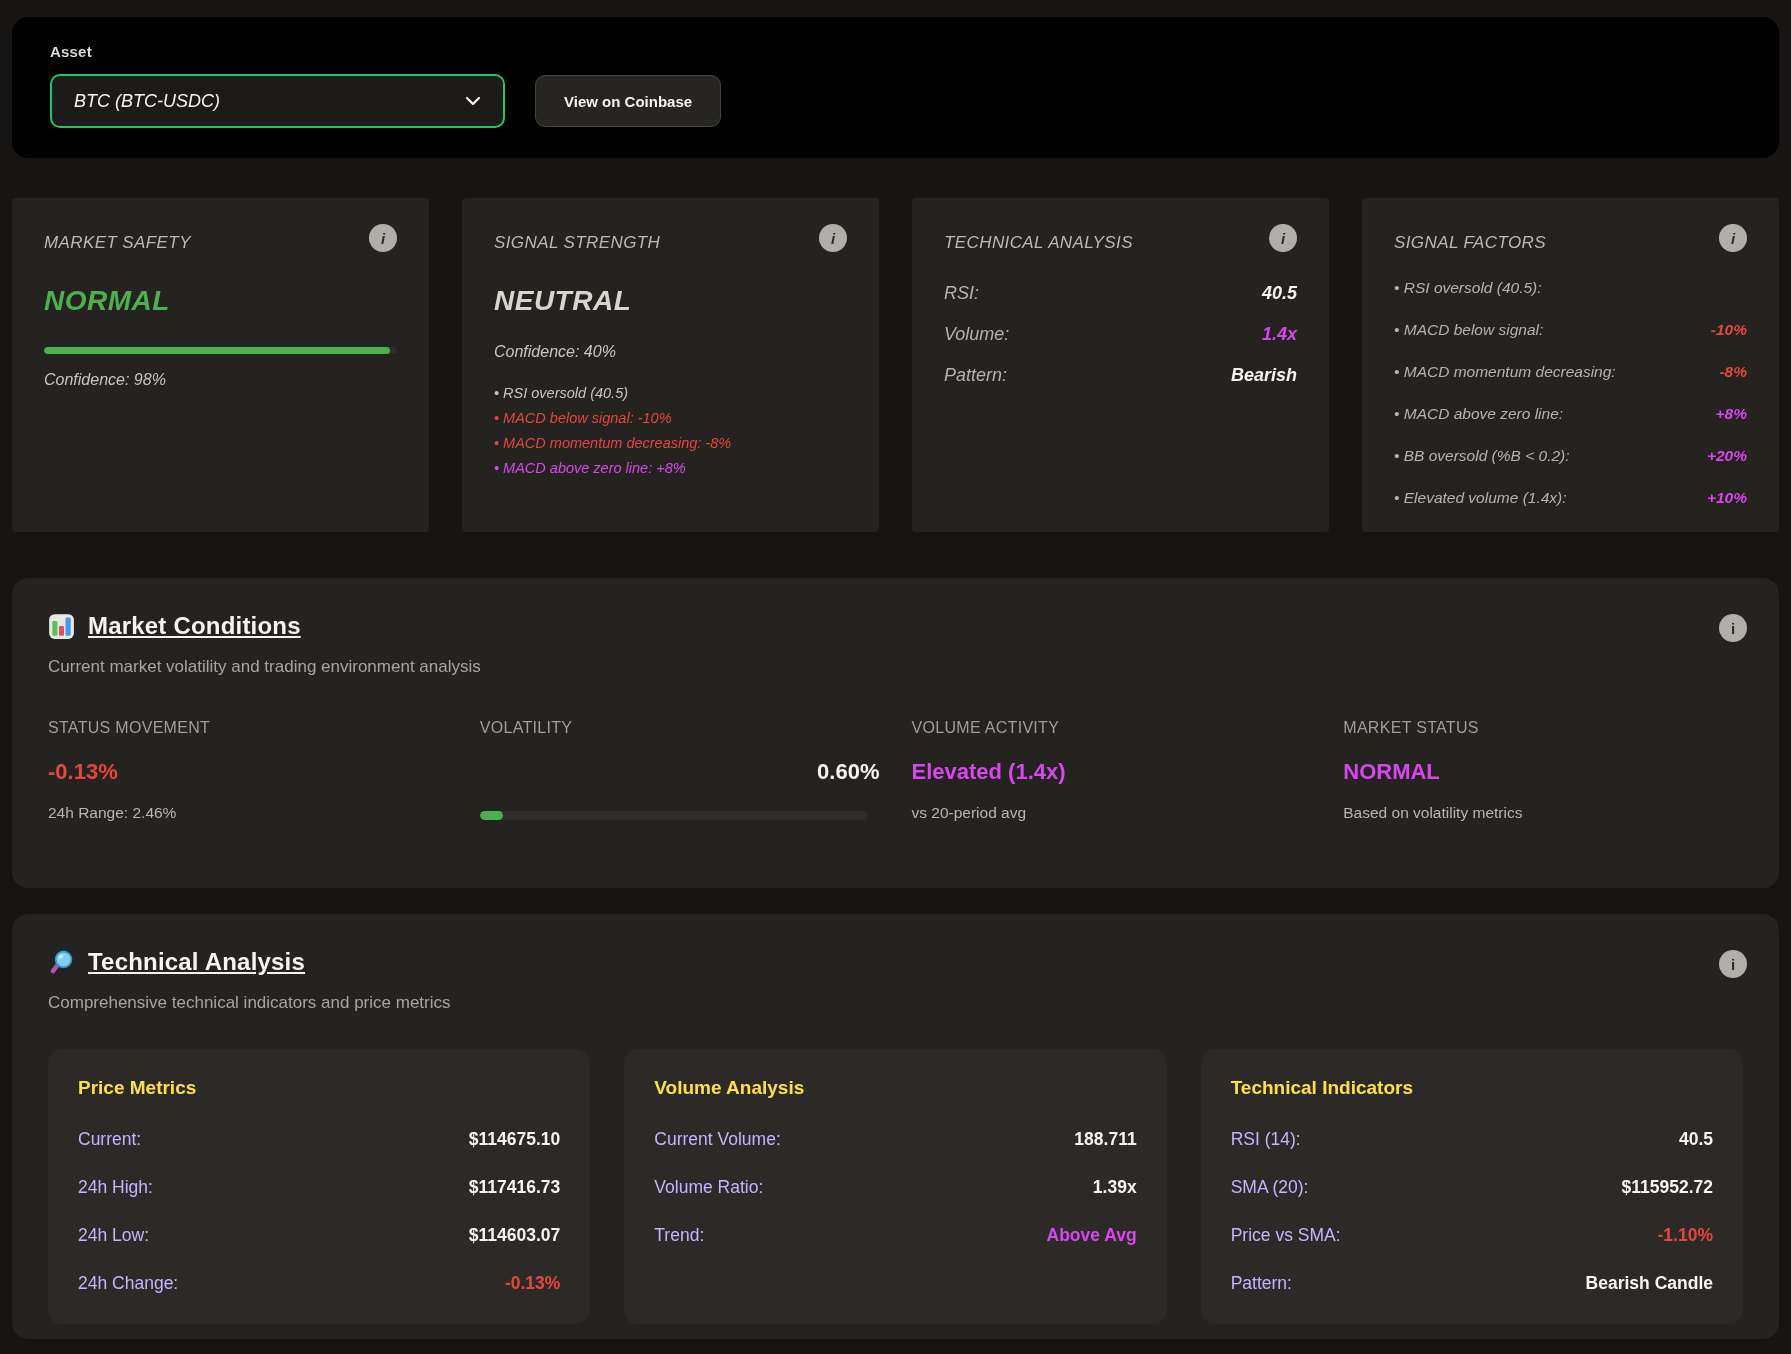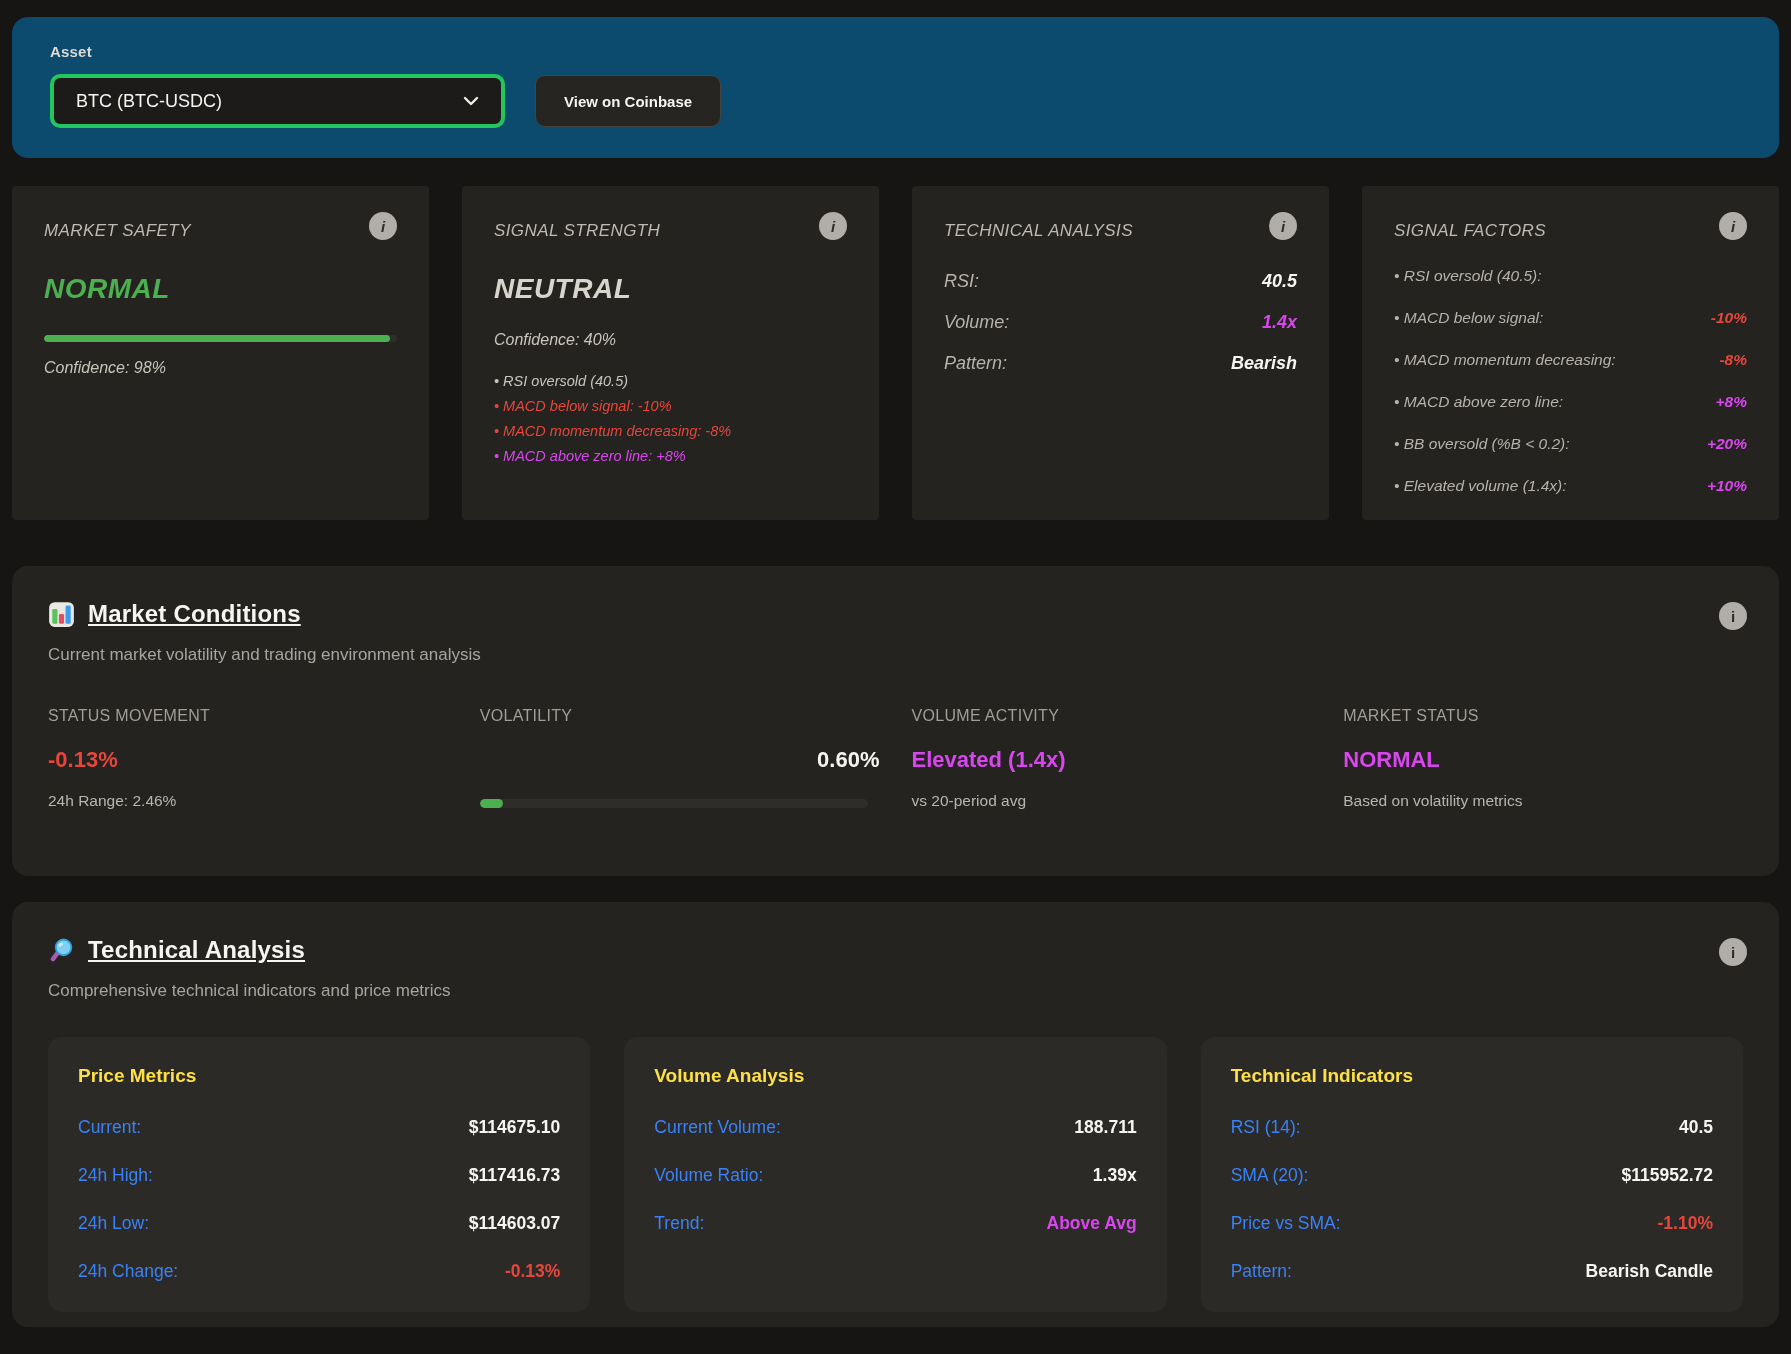--- a/index.html
+++ b/index.html
@@ -1,26 +1,26 @@
 <!DOCTYPE html>
 <html><head>
 <meta charset="utf-8">
 <style>
   * { margin:0; padding:0; box-sizing:border-box; }
   html,body { width:1791px; height:1354px; background:#161514; overflow:hidden;
     font-family:"Liberation Sans","DejaVu Sans",sans-serif; }
   .page { padding:17px 12px 13px; }
 
   
-  .asset-panel { background:#0c4a6e; border-radius:16px; height:141px; padding:24px 26px; margin-bottom:28px; }
+  .asset-panel { background:#000000; border-radius:16px; height:141px; padding:24px 26px; margin-bottom:40px; }
   .asset-label { font-size:15px; font-weight:bold; color:#dedad4; margin:2px 0 14px 12px; letter-spacing:.2px; }
   .controls { display:flex; align-items:center; gap:30px; margin-left:12px; }
-  .select { width:455px; height:54px; background:#1c1b19; border:4px solid #22c55e; border-radius:10px;
+  .select { width:455px; height:54px; background:#1c1b19; border:2px solid #22c55e; border-radius:10px;
     display:flex; align-items:center; justify-content:space-between; padding:0 22px;
-    font-size:18px; color:#f6f4f0; cursor:pointer; }
+    font-size:18px; color:#f6f4f0; cursor:pointer;font-style:italic; }
   .btn { height:52px; padding:0 28px; background:#262522; border:1px solid #454440; border-radius:10px;
     font-size:15px; font-weight:bold; color:#f6f4f0; cursor:pointer; font-family:inherit; }
 
   
   .stats-row { display:grid; grid-template-columns:repeat(4,1fr); gap:33px; margin-bottom:46px; }
   .stat-card { background:#242320; border-radius:4px; height:334px; padding:30px 32px;font-style:italic; }
   .stat-card header { display:flex; justify-content:space-between; align-items:flex-start; }
   .stat-title { font-size:17px; color:#beb9b1; letter-spacing:.4px; padding-top:5px; }
   .info { width:28px; height:28px; border-radius:50%; background:#b1aeaa; color:#2b2b29;
     font-size:15px; font-weight:bold; display:flex; align-items:center; justify-content:center;
@@ -62,21 +62,21 @@
   .mc-value { margin-top:22px; font-size:22px; font-weight:bold; }
   .mc-note { margin-top:19px; font-size:15.5px; color:#b9b5ae; }
   .vol-track { margin-top:26px; height:9px; background:#2e2d2a; border-radius:5px; width:97%; overflow:hidden; }
   .vol-fill { height:100%; background:#4caf50; border-radius:5px; }
 
   .ta-grid { display:grid; grid-template-columns:repeat(3,1fr); gap:34px; margin-top:36px; }
   .sub-card { background:#2b2a27; border-radius:14px; padding:28px 30px 30px; }
   .sub-title { font-size:19px; font-weight:bold; color:#fde047; }
   .sub-card .kv { font-size:17.5px; margin-top:27px; }
   .sub-card .kv:first-of-type { margin-top:30px; }
-  .sub-card .k { color:#3b82f6; }
+  .sub-card .k { color:#c4b5fd; }
 
   .emoji-icon { display:block; }
 </style>
 </head>
 <body>
 
 <div class="page">
 
   <section class="asset-panel">
     <div class="asset-label">Asset</div>

